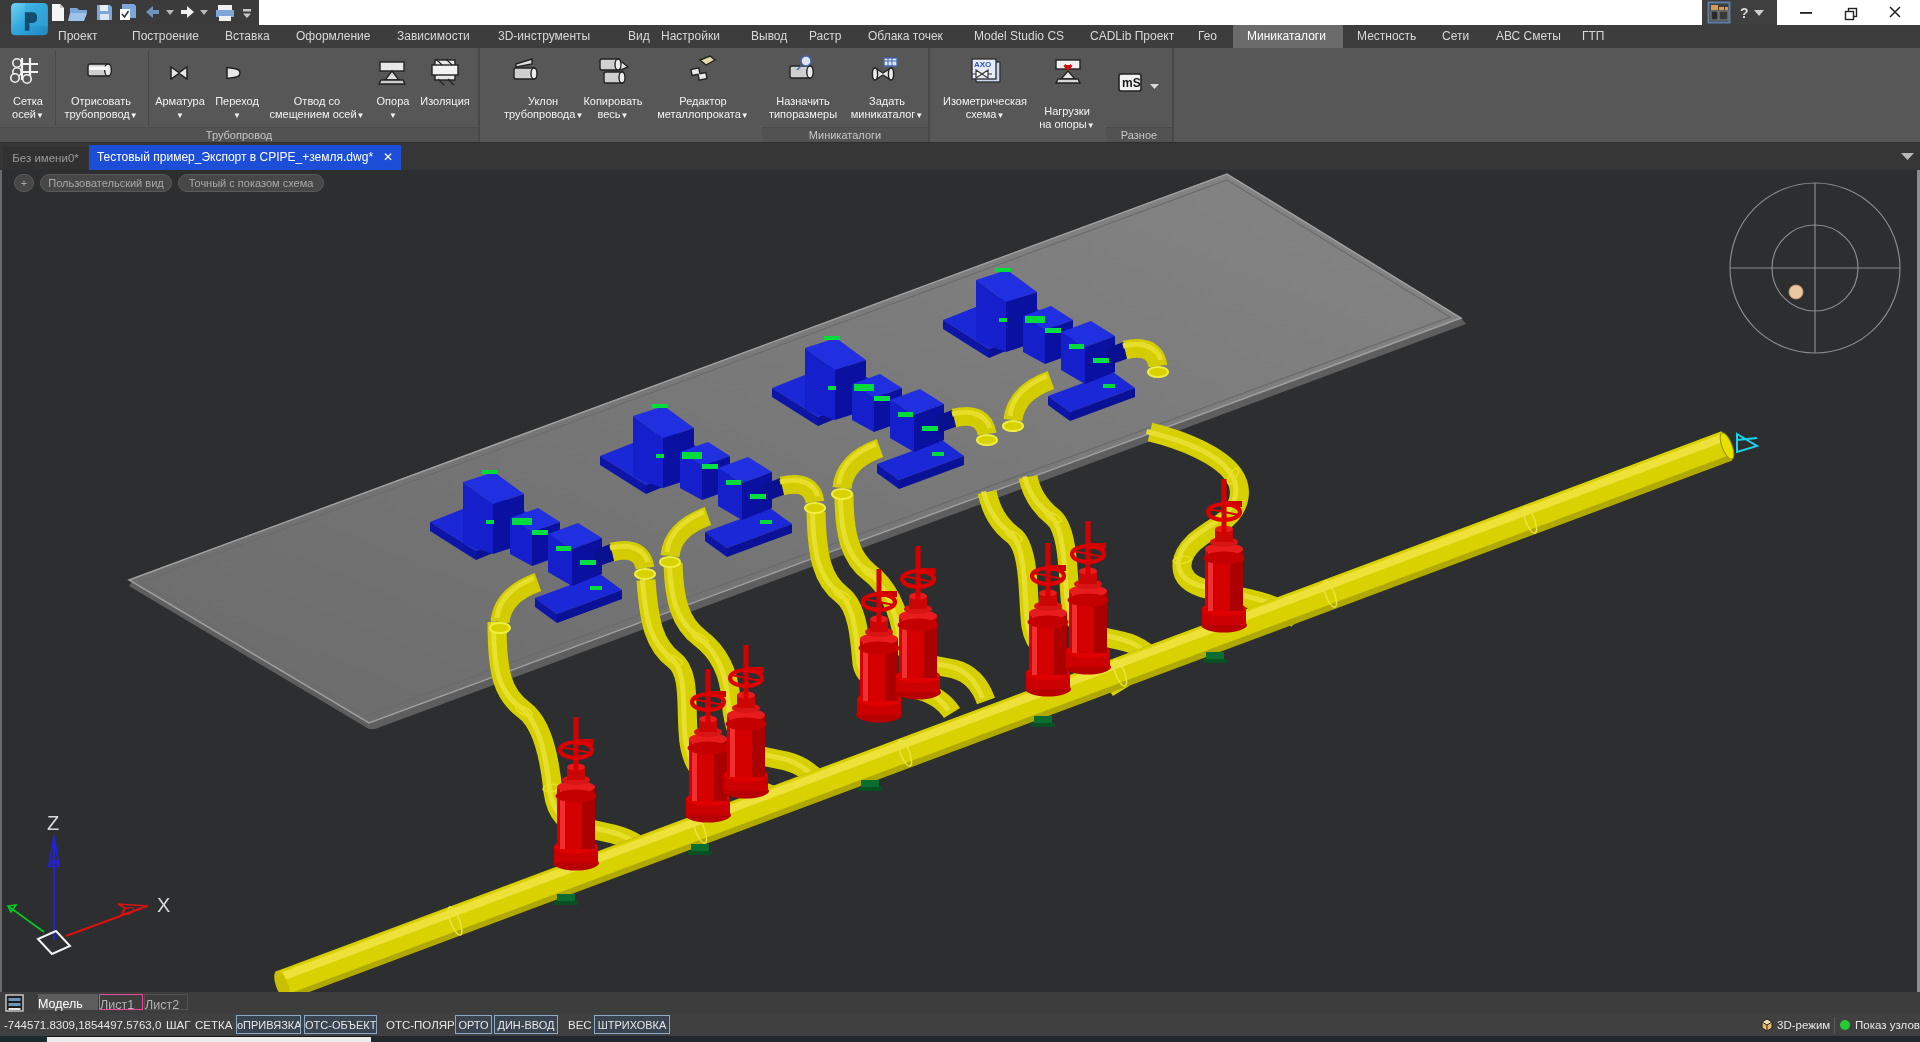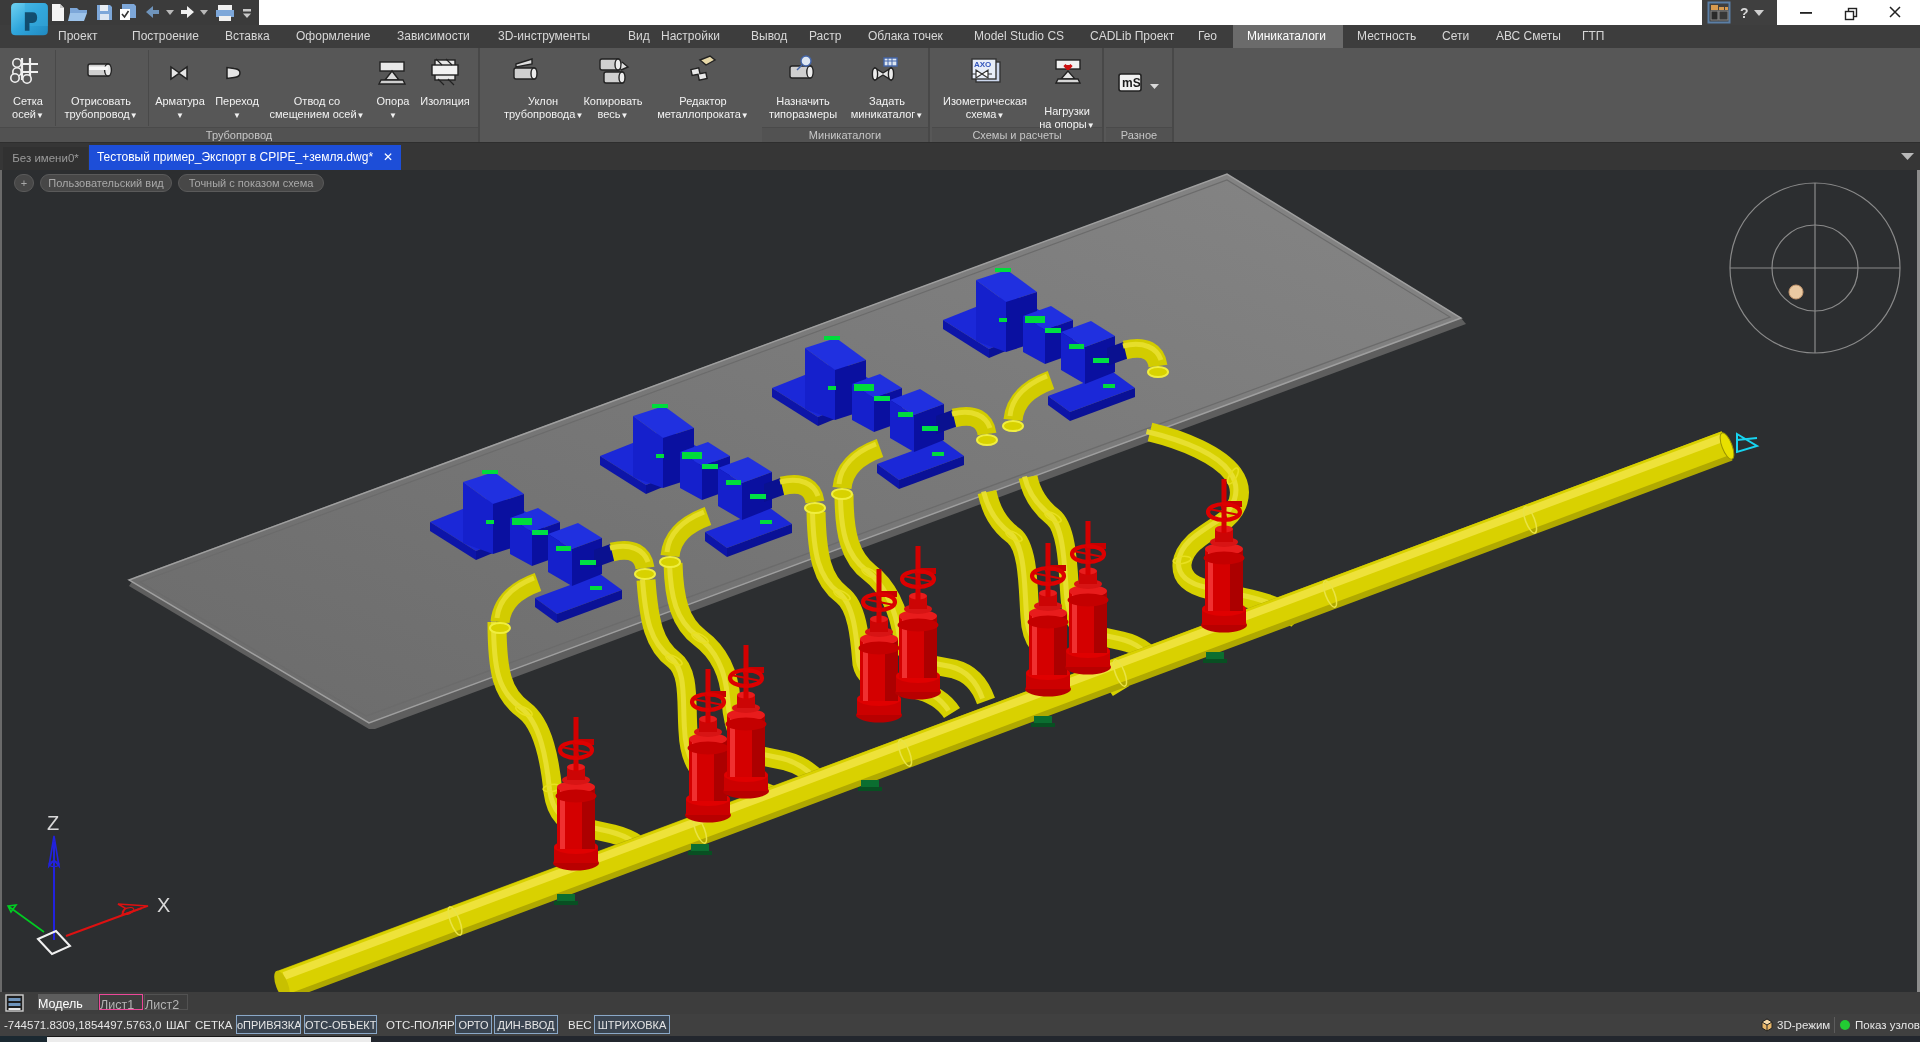--- a/index.html
+++ b/index.html
@@ -113,23 +113,20 @@
 </svg>
 <div id="ribbon">
  <div class="rgroup" style="left:0;width:480px">
       <div class="rlabel">Трубопровод</div>
       <div style="position:absolute;left:55px;top:2px;width:1px;height:76px;background:#494949"></div>
       <div style="position:absolute;left:148px;top:2px;width:1px;height:76px;background:#494949"></div>
     </div>
  <div class="rgroup" style="left:762px;width:168px">
       <div class="rlabel">Миникаталоги</div>
     </div>
- <div class="rgroup" style="left:932px;width:172px">
-      <div class="rlabel">Схемы и расчеты</div>
-    </div>
  <div class="rgroup" style="left:1106px;width:68px">
       <div class="rlabel">Разное</div>
     </div>
  <svg width="1920" height="95" style="position:absolute;left:0;top:0" fill="none" stroke="#f0f0f0" stroke-width="1.6">
 
   <g>
    <path d="M16 16 h22 M16 24 h22 M22 10 v22 M30 10 v22" stroke-width="2.2"></path>
    <circle cx="17" cy="15" r="4.2" fill="#575757"></circle>
         <circle cx="17" cy="24" r="4.2" fill="#575757"></circle>
    <circle cx="15" cy="30" r="4.2" fill="#575757"></circle>

